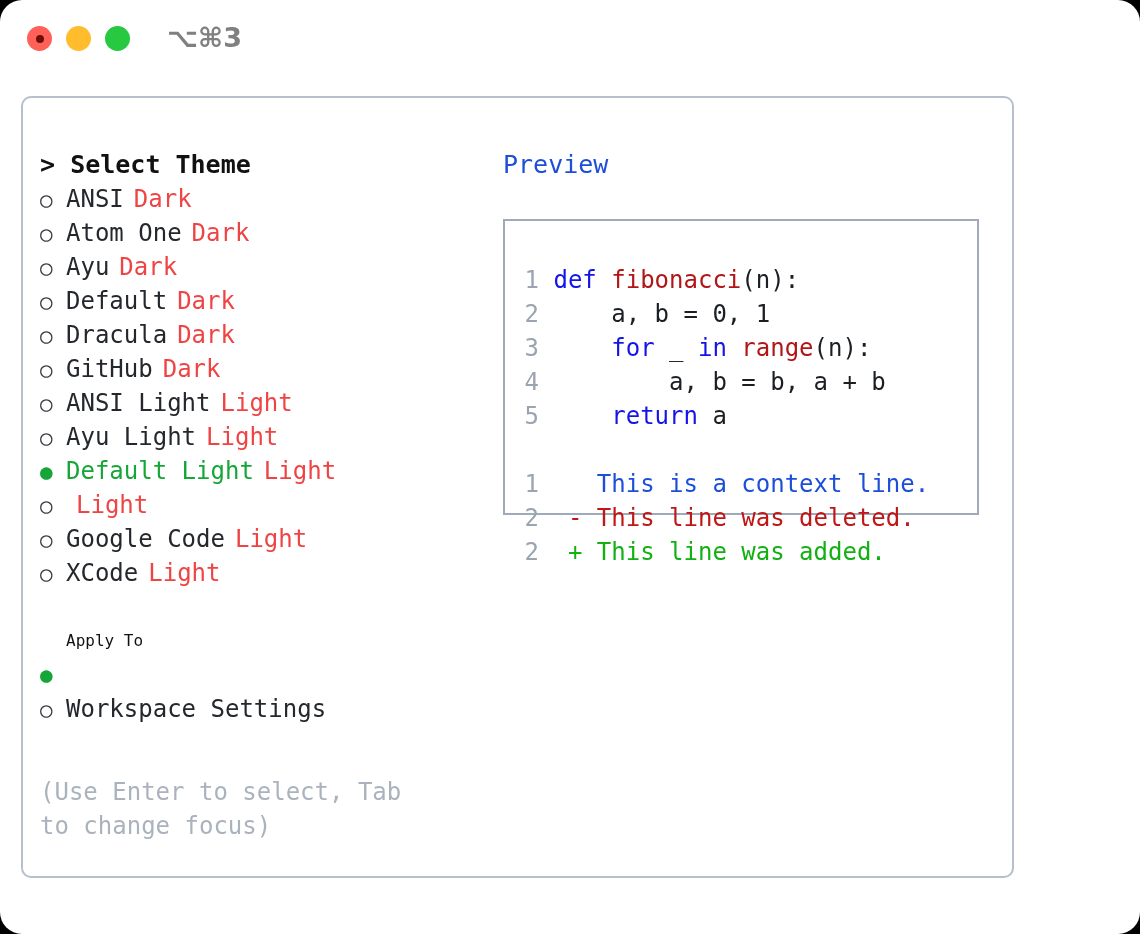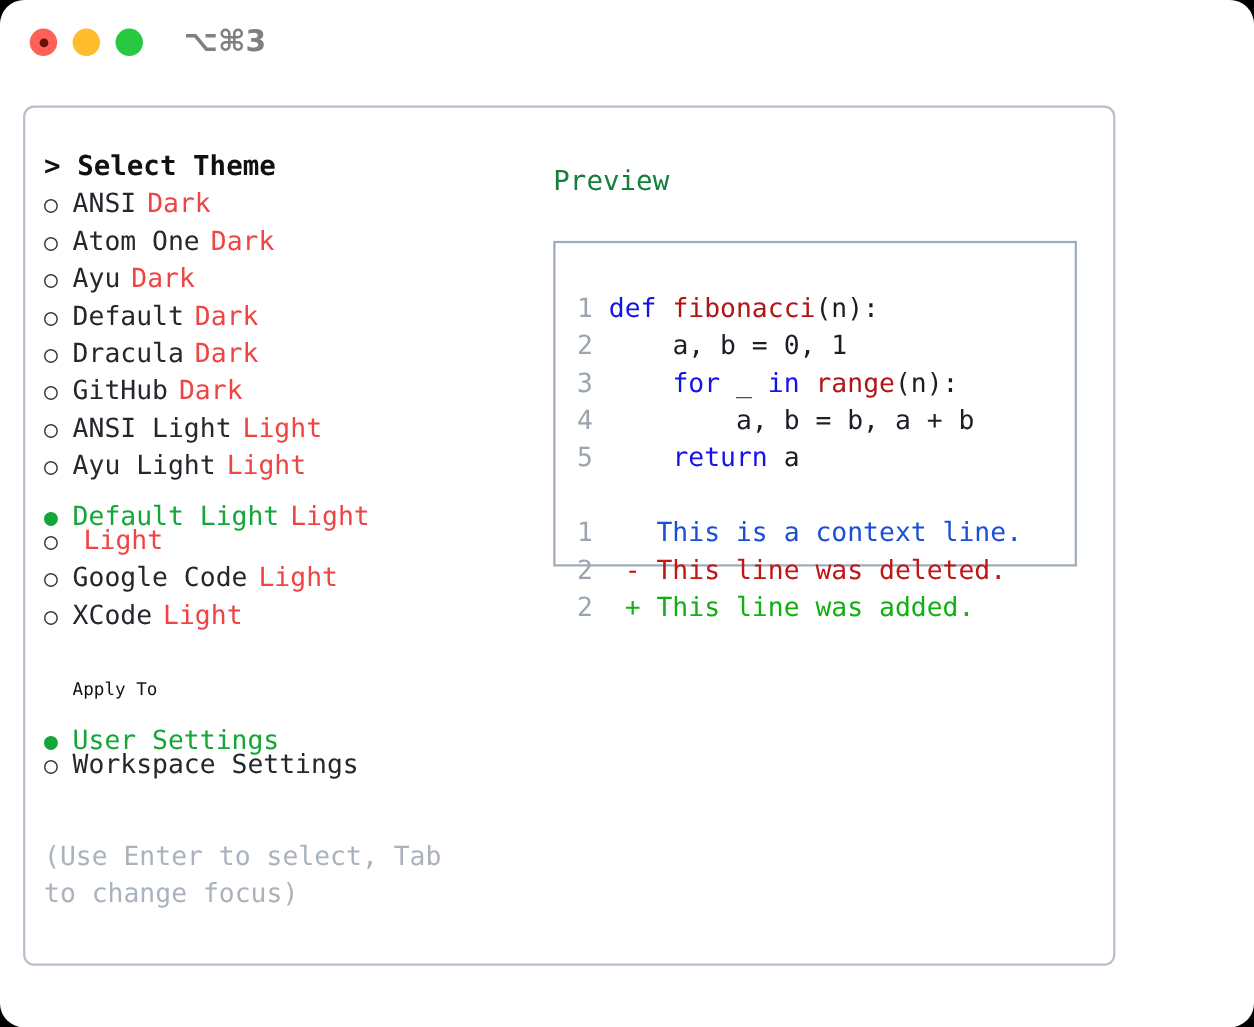--- a/index.html
+++ b/index.html
@@ -81,21 +81,21 @@
     border: 2px solid #b6c0cc;
     border-radius: 10px;
     background: #ffffff;
     box-sizing: border-box;
   }
 
   
   .left-col {
     position: absolute;
     left: 17px;
-    top: 36px;
+    top: 50px;
     width: 440px;
   }
 
   .select-header {
     font-size: 25px;
     font-weight: bold;
     color: #111111;
     line-height: 34px;
     white-space: pre;
   }
@@ -111,21 +111,21 @@
     white-space: pre;
   }
   .marker {
     width: 26px;
     flex: 0 0 26px;
     color: #3a3f46;
     font-size: 21px;
   }
   .marker.on { color: #16a637; font-size: 21px; }
   .row-label { color: #24282d; }
-  .row-label.sel { color: #16a637; margin-top: 12px; }
+  .row-label.sel { color: #16a637; }
   .row-kind {
     color: #ef4444;
     margin-left: 10px;
   }
 
   .section-head {
     font-size: 16px;
     color: #111111;
     line-height: 34px;
     padding-left: 26px;
@@ -144,21 +144,21 @@
 
   
   .right-col {
     position: absolute;
     left: 480px;
     top: 50px;
     width: 490px;
   }
   .preview-title {
     font-size: 25px;
-    color: #15803d;
+    color: #1d4ed8;
     line-height: 34px;
     white-space: pre;
   }
   .preview-box {
     margin-top: 37px;
     width: 476px;
     height: 296px;
     border: 2px solid #9fabba;
     box-sizing: border-box;
     background: #ffffff;
@@ -218,21 +218,21 @@
           <div class="row"><span class="marker">○</span><span class="row-kind">Light</span></div>
           <div class="row"><span class="marker">○</span><span class="row-label">Google Code</span><span class="row-kind">Light</span></div>
           <div class="row"><span class="marker">○</span><span class="row-label">XCode</span><span class="row-kind">Light</span></div>
         </div>
 
       <div class="spacer-block"></div>
 
       <div class="section-head">Apply To</div>
 
       <div id="apply-list">
-          <div class="row"><span class="marker on">●</span><span class="row-label sel">User Settings</span></div>
+          <div class="row"><span class="marker on">●</span></div>
           <div class="row"><span class="marker">○</span><span class="row-label">Workspace Settings</span></div>
         </div>
 
       <div class="hint">(Use Enter to select, Tab to change focus)</div>
     </div>
 
     <div class="right-col">
       <div class="preview-title">Preview</div>
 
       <div class="preview-box">

